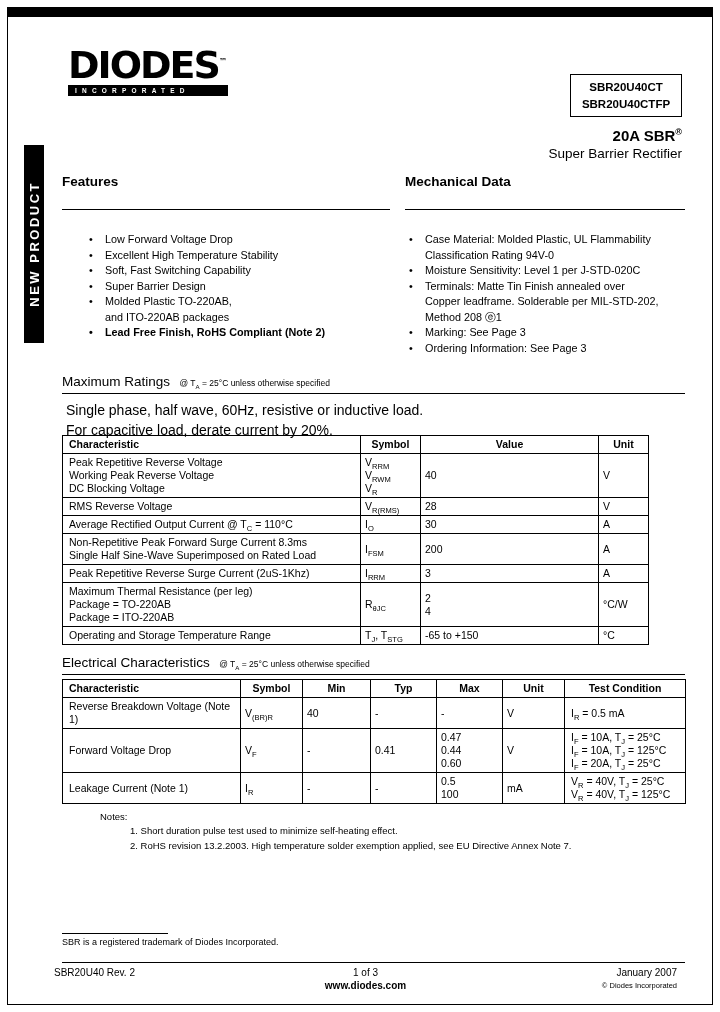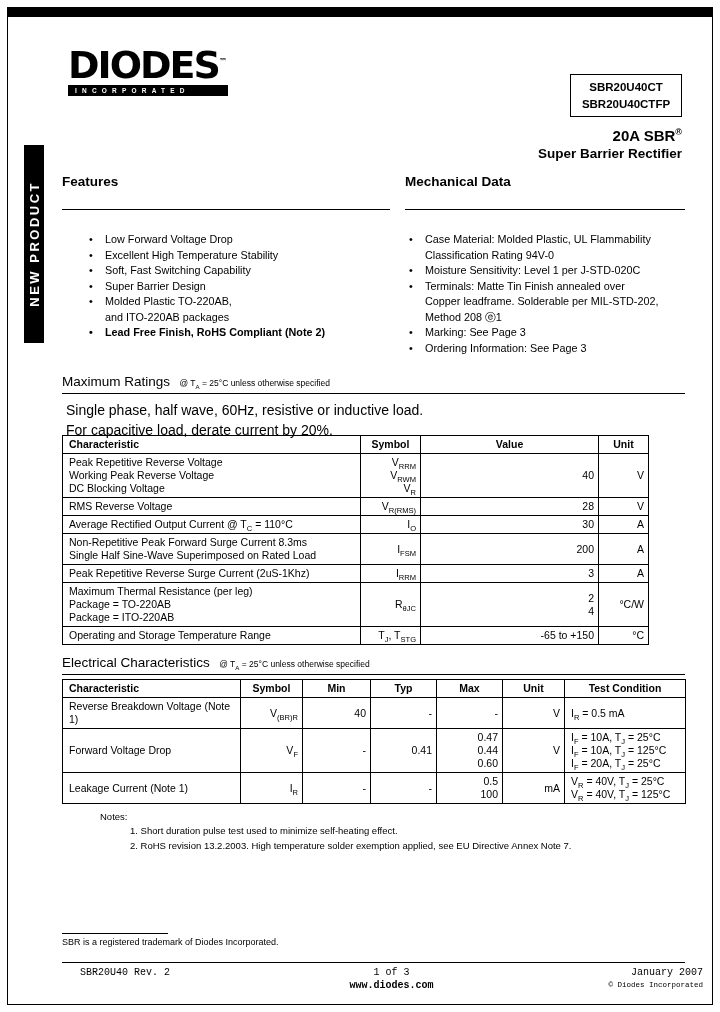--- a/index.html
+++ b/index.html
@@ -20,21 +20,21 @@
   .logo-name sup { font-size: 8px; font-weight: bold; letter-spacing: 0; }
   .logo-sub-bar { background: #000; color: #fff; font-size: 6.5px; font-weight: bold; letter-spacing: 5.2px;
                   padding: 2px 0 2px 7px; margin-top: 1px; white-space: nowrap; overflow: hidden; }
 
   .part-box { position: absolute; left: 570px; top: 74px; width: 112px; border: 1.5px solid #000;
               text-align: center; font-weight: bold; font-size: 11.5px; line-height: 1.45; padding: 4px 2px; }
 
   .doc-title { position: absolute; right: 38px; top: 127px; text-align: right; }
   .doc-title .main { font-size: 15px; font-weight: bold; }
   .doc-title .main sup { font-size: 9px; }
-  .doc-title .sub { font-size: 13.5px; font-weight: bold; margin-top: 2px; }
+  .doc-title .sub { font-size: 13.5px; font-weight: normal; margin-top: 2px; }
 
   .col { position: absolute; top: 174px; }
   .col-features { left: 62px; width: 328px; }
   .col-mech { left: 405px; width: 280px; }
   .section-h { font-size: 13.5px; font-weight: bold; border-bottom: 1px solid #000; padding-bottom: 20px; }
   ul.bullets { list-style: none; margin-top: 22px; font-size: 10.8px; }
   ul.bullets li { position: relative; line-height: 15.5px; }
   .col-features ul.bullets li { padding-left: 43px; }
   .col-features ul.bullets li::before { content: "•"; position: absolute; left: 27px; }
   .col-mech ul.bullets li { padding-left: 20px; }
@@ -46,33 +46,33 @@
   .band-head .cond { font-size: 8.5px; margin-left: 5px; }
   .mr-head { top: 372px; }
   .ec-head { top: 653px; }
 
   .load-notes { position: absolute; left: 66px; top: 400px; font-size: 14px; line-height: 1.45; }
 
   table.dt { border-collapse: collapse; table-layout: fixed; position: absolute; font-size: 10.5px; }
   table.dt th, table.dt td { border: 1px solid #000; vertical-align: middle; padding: 2px 4px; line-height: 13px; }
   table.dt th { font-weight: bold; text-align: center; }
   table.dt th.left, table.dt td.left { text-align: left; padding-left: 6px; }
-  table.dt td.ctr { text-align: right; }
+  table.dt td.ctr { text-align: left; }
   table.mr { left: 62px; top: 435px; width: 586px; }
   table.ec { left: 62px; top: 679px; width: 623px; }
   sub { font-size: 0.72em; line-height: 0; }
 
   .notes { position: absolute; left: 100px; top: 810px; font-size: 9.5px; line-height: 1.5; }
   .notes .note-items { margin-left: 30px; }
 
   .trademark { position: absolute; left: 62px; top: 933px; font-size: 9px; }
   .trademark::before { content: ""; display: block; width: 106px; border-top: 1px solid #000; margin-bottom: 3px; }
 
   .footer-rule { position: absolute; left: 62px; top: 962px; width: 623px; border-top: 1px solid #000; }
-  .footer { position: absolute; left: 80px; top: 967px; width: 623px; display: flex; font-size: 10px; font-family: Liberation Mono, monospace; }
+  .footer { position: absolute; left: 54px; top: 967px; width: 623px; display: flex; font-size: 10px; }
   .footer .fl { flex: 1; text-align: left; }
   .footer .fc { flex: 1; text-align: center; }
   .footer .fr { flex: 1; text-align: right; }
   .footer .url { font-weight: bold; margin-top: 2px; }
   .footer .copy { font-size: 7.5px; margin-top: 3px; }
 </style>
 </head>
 <body>
 
 <div class="frame"></div>

